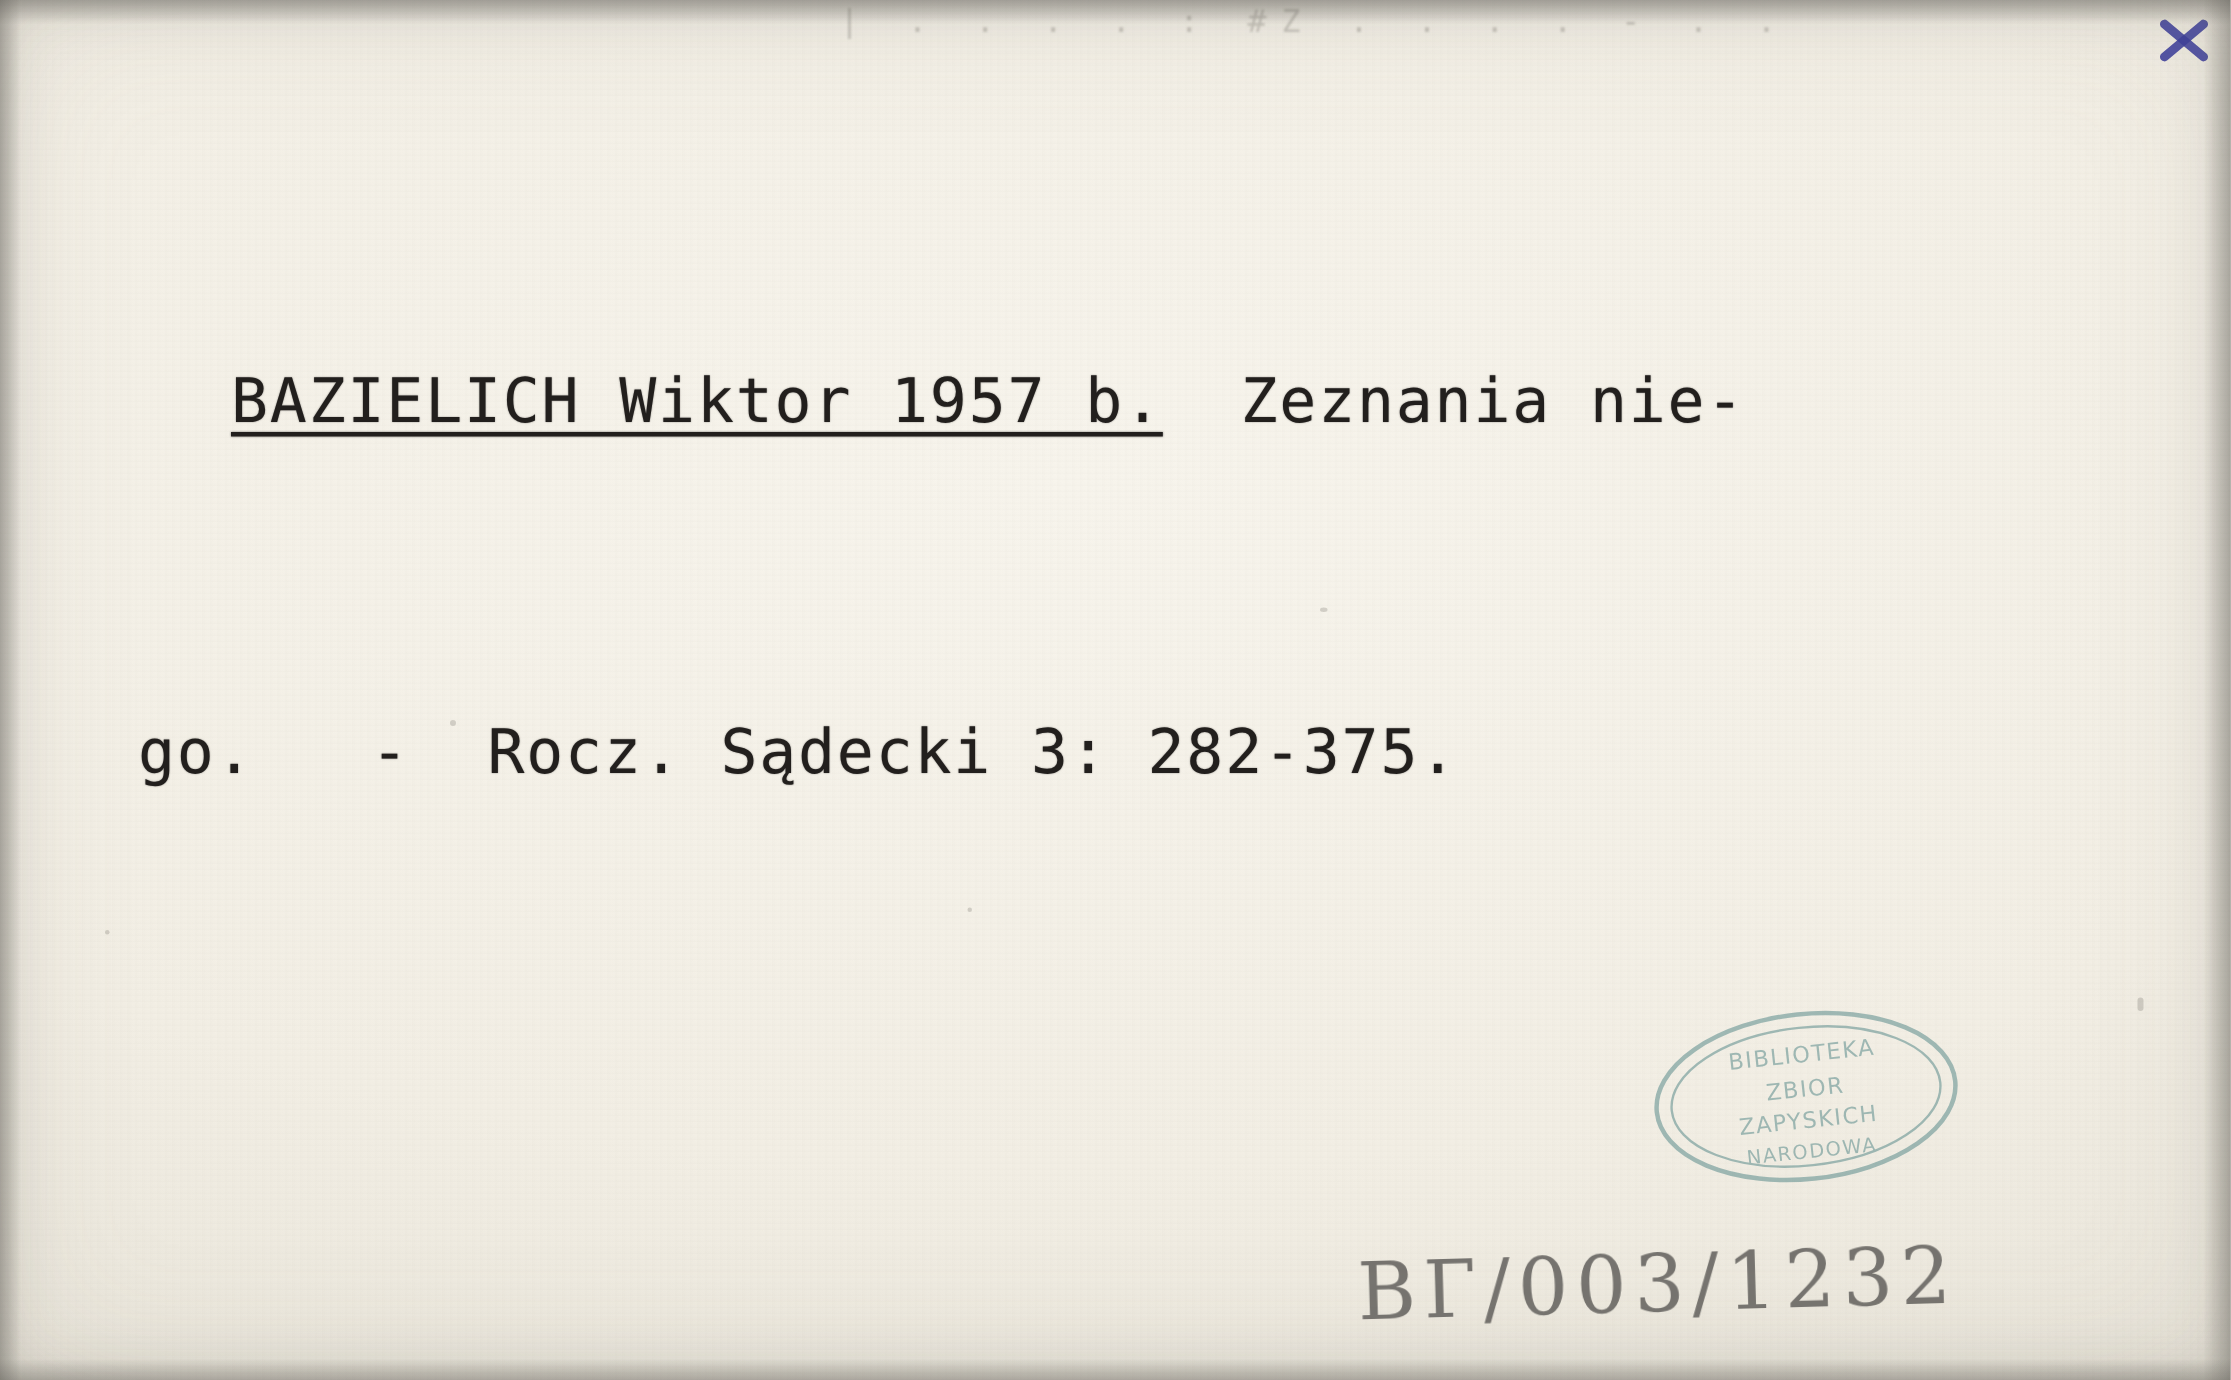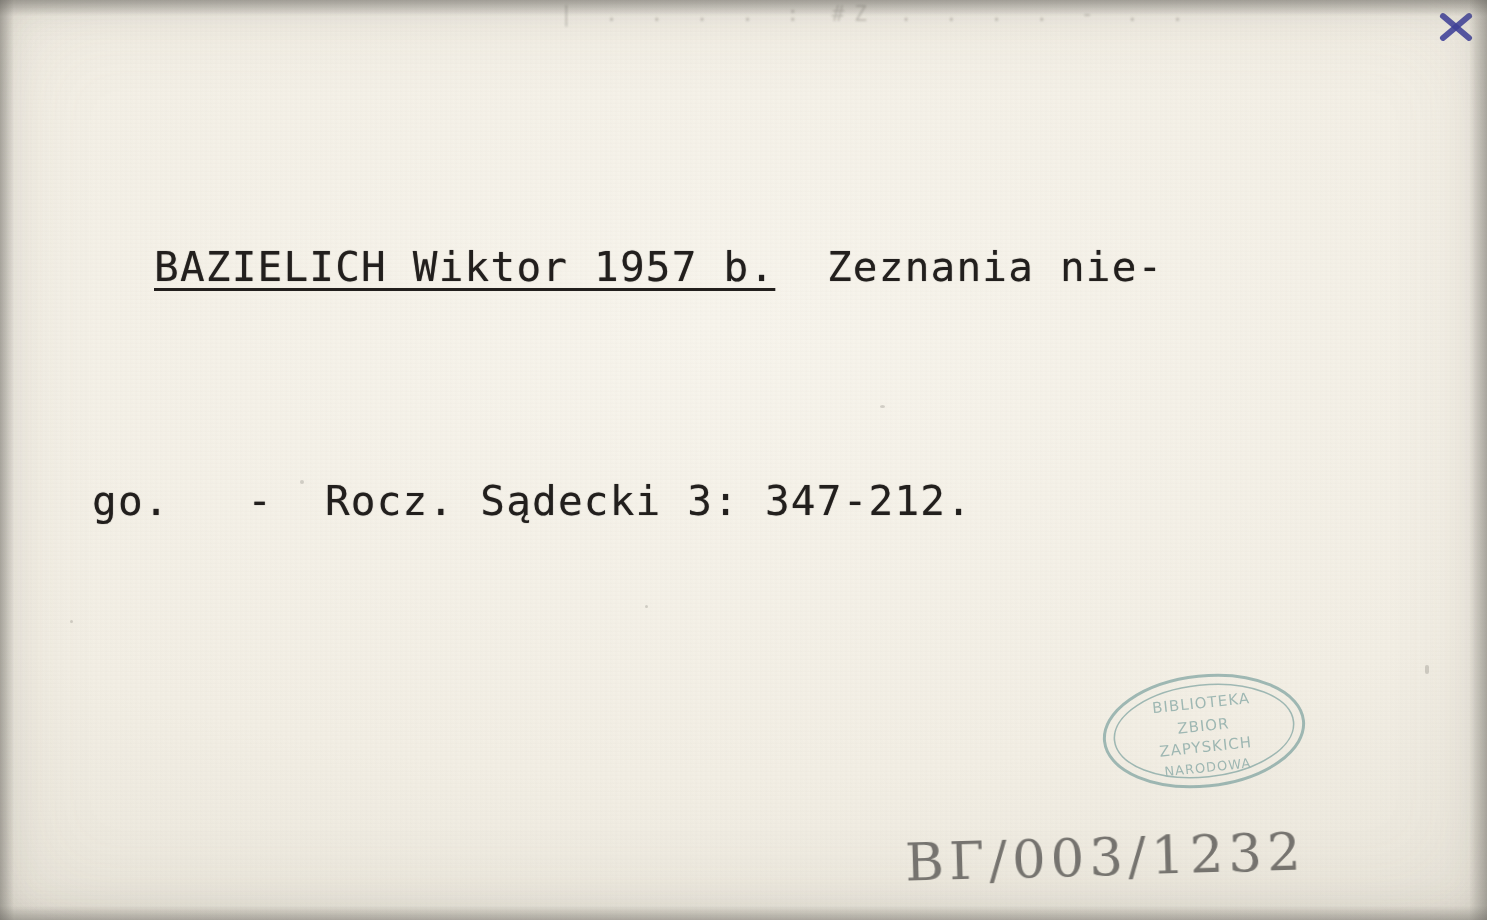--- a/index.html
+++ b/index.html
@@ -177,21 +177,21 @@
 
 <div class="card">
 
   <div class="paper-base"></div>
   <div class="paper-grain"></div>
 
   <div class="ghost-print">| .  .    .  .   :     #Z . . .  . -  .     .</div>
 
   <div class="typed-block">
     <div class="typed-line line1"><span class="hdr-underline">BAZIELICH Wiktor 1957 b.</span><span>  Zeznania nie-</span></div>
-    <div class="typed-line">go.   -  Rocz. Sądecki 3: 347-212.</div>
+    <div class="typed-line">go.   -  Rocz. Sądecki 3: 282-375.</div>
   </div>
 
   <div class="stamp">
     <svg width="212" height="126" viewBox="0 0 212 126" aria-hidden="true">
       <ellipse cx="106" cy="63" rx="100" ry="55" fill="none" stroke="#2e6f72" stroke-width="3"></ellipse>
       <ellipse cx="106" cy="63" rx="90" ry="46" fill="none" stroke="#2e6f72" stroke-width="1.6"></ellipse>
       <text x="106" y="40" font-size="15" text-anchor="middle">BIBLIOTEKA</text>
       <text x="106" y="63" font-size="15" text-anchor="middle">ZBIOR</text>
       <text x="106" y="84" font-size="15" text-anchor="middle">ZAPYSKICH</text>
       <text x="106" y="104" font-size="13" text-anchor="middle">NARODOWA</text>

